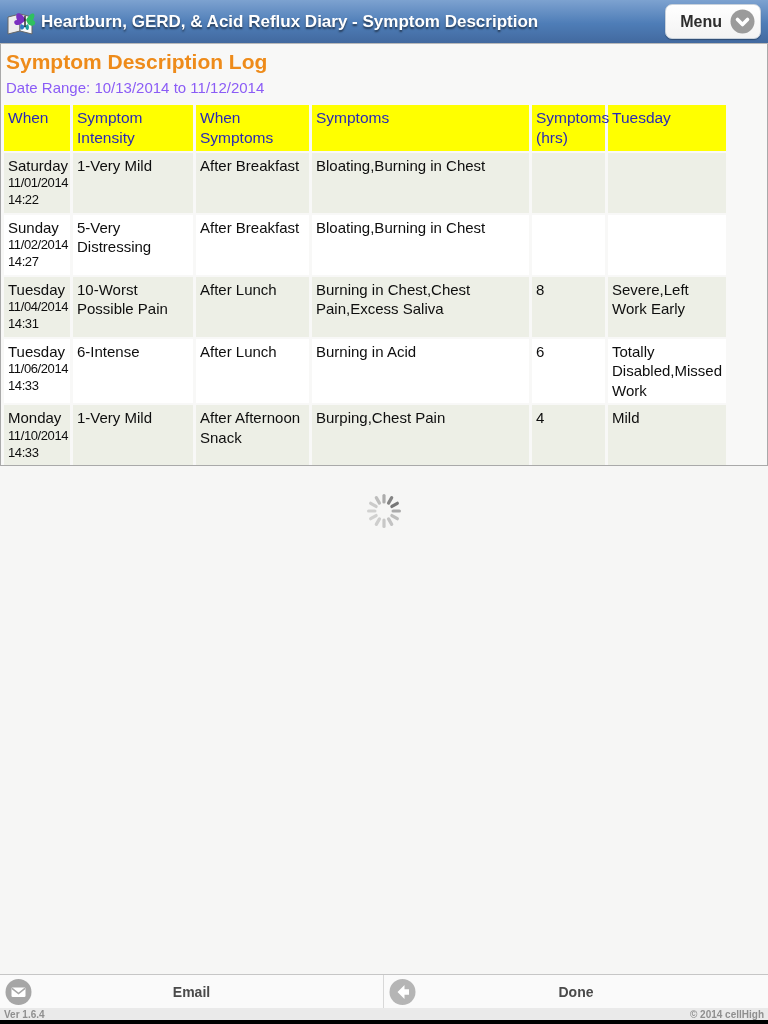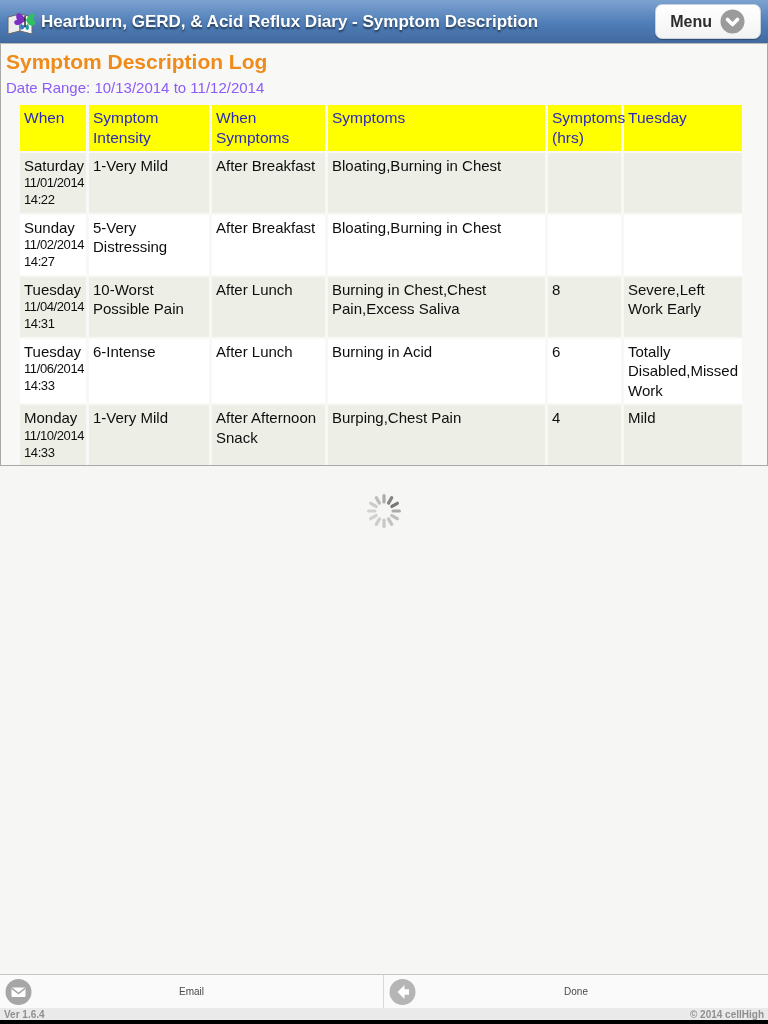--- a/index.html
+++ b/index.html
@@ -17,32 +17,32 @@
   .app-icon { width:32px; height:28px; flex:0 0 auto; margin-right:3px; }
   .nav-title {
     color:#fff; font-weight:bold; font-size:17px; white-space:nowrap;
     text-shadow:0 1.5px 2px rgba(0,0,0,0.55);
     text-align:right;
   }
   .menu-btn {
     margin-left:auto; margin-right:7px; height:35px; box-sizing:border-box;
     background:linear-gradient(#ffffff,#f3f3f3);
     border:1px solid #c9d2dc; border-radius:7px;
-    display:flex; align-items:center; gap:8px; padding:0 15px 0 14px;
+    display:flex; align-items:center; gap:8px; padding:0 5px 0 14px;
     box-shadow:0 1px 1px rgba(0,0,0,0.3); cursor:pointer;
   }
   .menu-label { font-weight:bold; font-size:16px; color:#2d2d2d; }
   
   .log-box {
     position:absolute; top:44px; left:0; right:0; height:422px; box-sizing:border-box;
     background:#f8f8f7; border:1px solid #a9a9a9; border-top:none;
   }
   .log-title { margin:6px 5px 0; font-size:21px; font-weight:bold; color:#ee8b1a; }
   .date-range { margin:5px 5px 7px; font-size:15px; font-weight:normal; color:#8b5cf6; }
-  table.log { border-collapse:separate; border-spacing:3px 2px; table-layout:fixed; width:728px; margin-left:16px; }
+  table.log { border-collapse:separate; border-spacing:3px 2px; table-layout:fixed; width:728px; margin-left:0; }
   table.log th {
     background:#ffff00; color:#2929b8; font-weight:normal; font-size:15.5px;
     text-align:left; vertical-align:top; padding:3px 4px; height:32px; line-height:1.28;
   }
   table.log td {
     background:#ffffff; color:#0e0e0e; font-size:15px;
     text-align:left; vertical-align:top; padding:3px 4px; height:54px; line-height:1.3;
     overflow:hidden;
   }
   tr.odd td { background:#edefe6; }
@@ -51,21 +51,21 @@
   
   .spinner-wrap { position:absolute; top:491px; left:50%; transform:translateX(-50%); }
   
   .toolbar {
     position:absolute; left:0; right:0; bottom:16px; height:33px;
     background:#fafafa; border-top:1px solid #c6c6c6; display:flex; box-sizing:content-box;
   }
   .tool-half { width:50%; position:relative; display:flex; align-items:center; justify-content:center; cursor:pointer; }
   .tool-half.first { border-right:1px solid #d8d8d8; box-sizing:border-box; }
   .tool-icon { position:absolute; left:5px; top:50%; transform:translateY(-50%); width:27px; height:27px; }
-  .tool-label { font-weight:normal; font-size:10px; color:#4a4a4a; }
+  .tool-label { font-weight:bold; font-size:14px; color:#4a4a4a; }
   
   .footer {
     position:absolute; left:0; right:0; bottom:4px; height:12px; box-sizing:border-box;
     background:#eaeaea; display:flex; justify-content:space-between; align-items:center;
     padding:0 4px; font-size:10px; font-weight:bold; color:#8f8f8f;
   }
   .black-bar { position:absolute; left:0; right:0; bottom:0; height:4px; background:#000; }
 </style>
 </head>
 <body>

